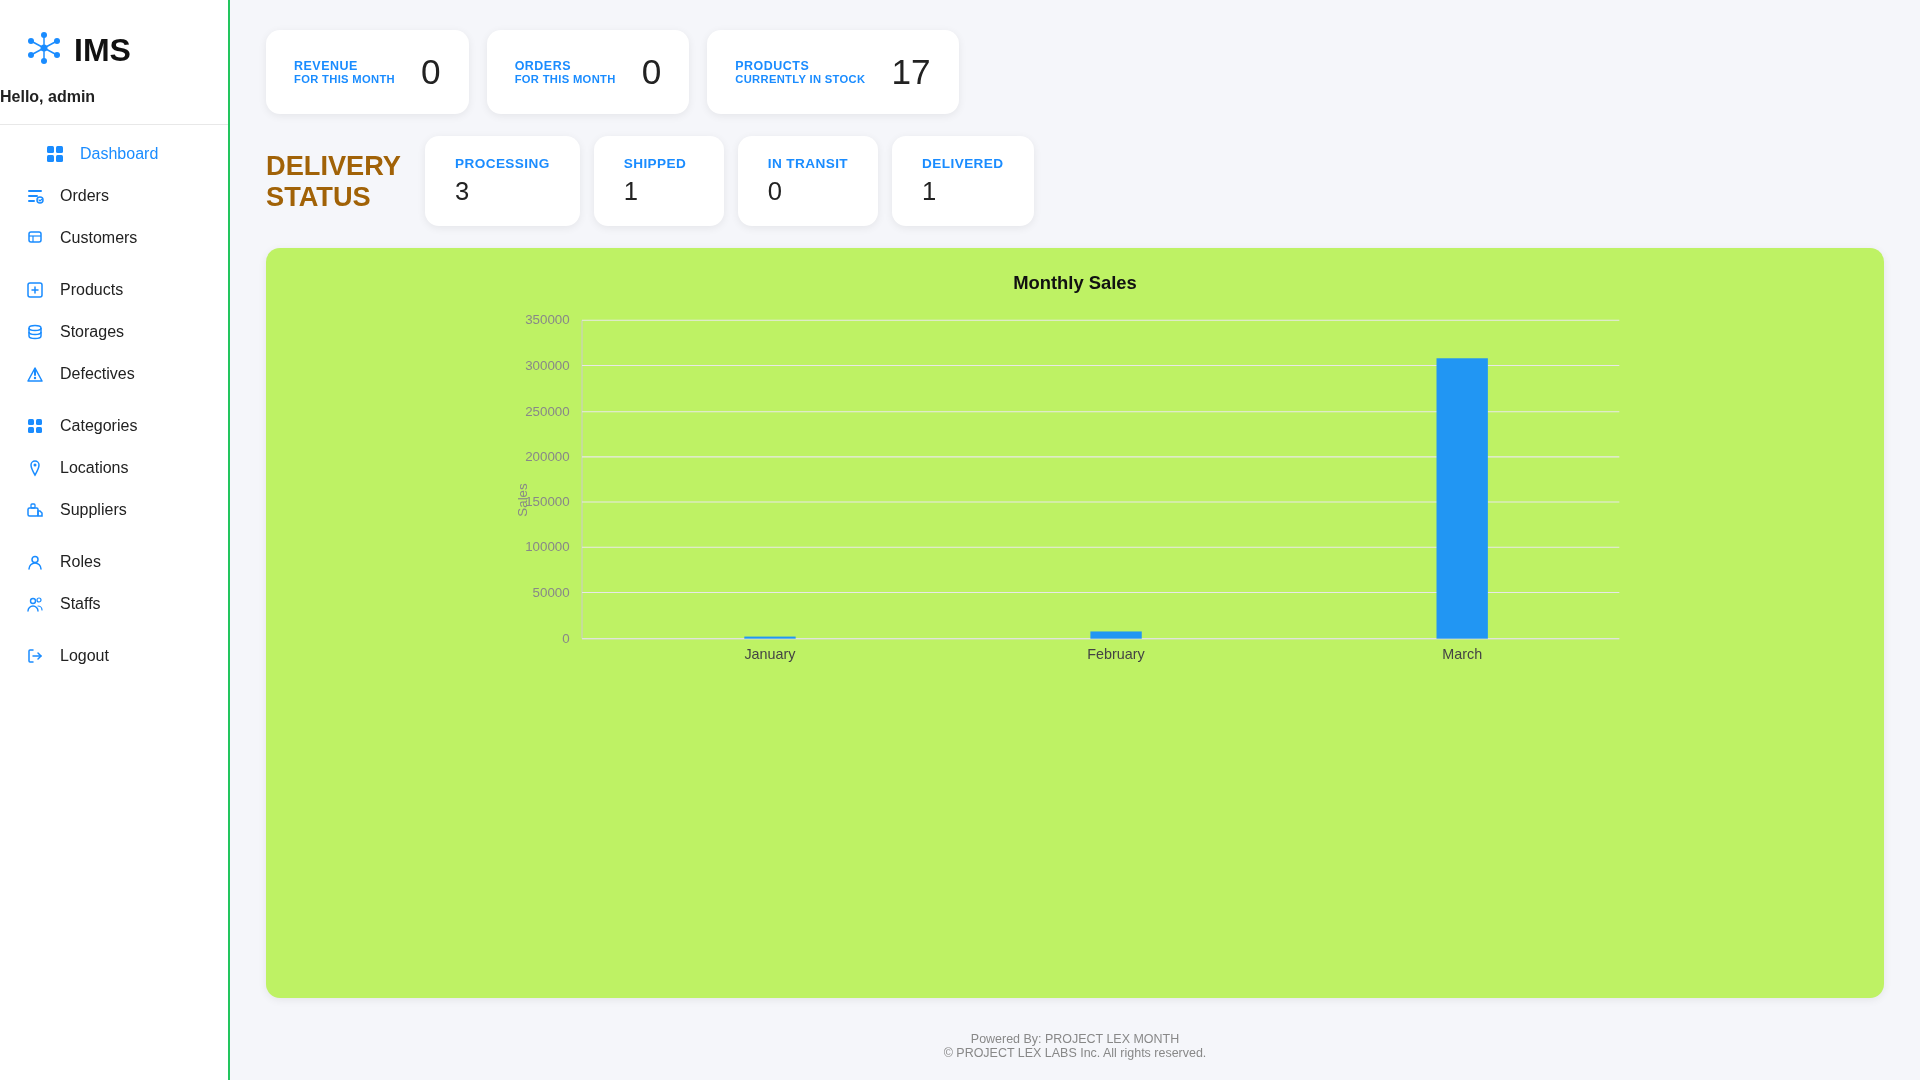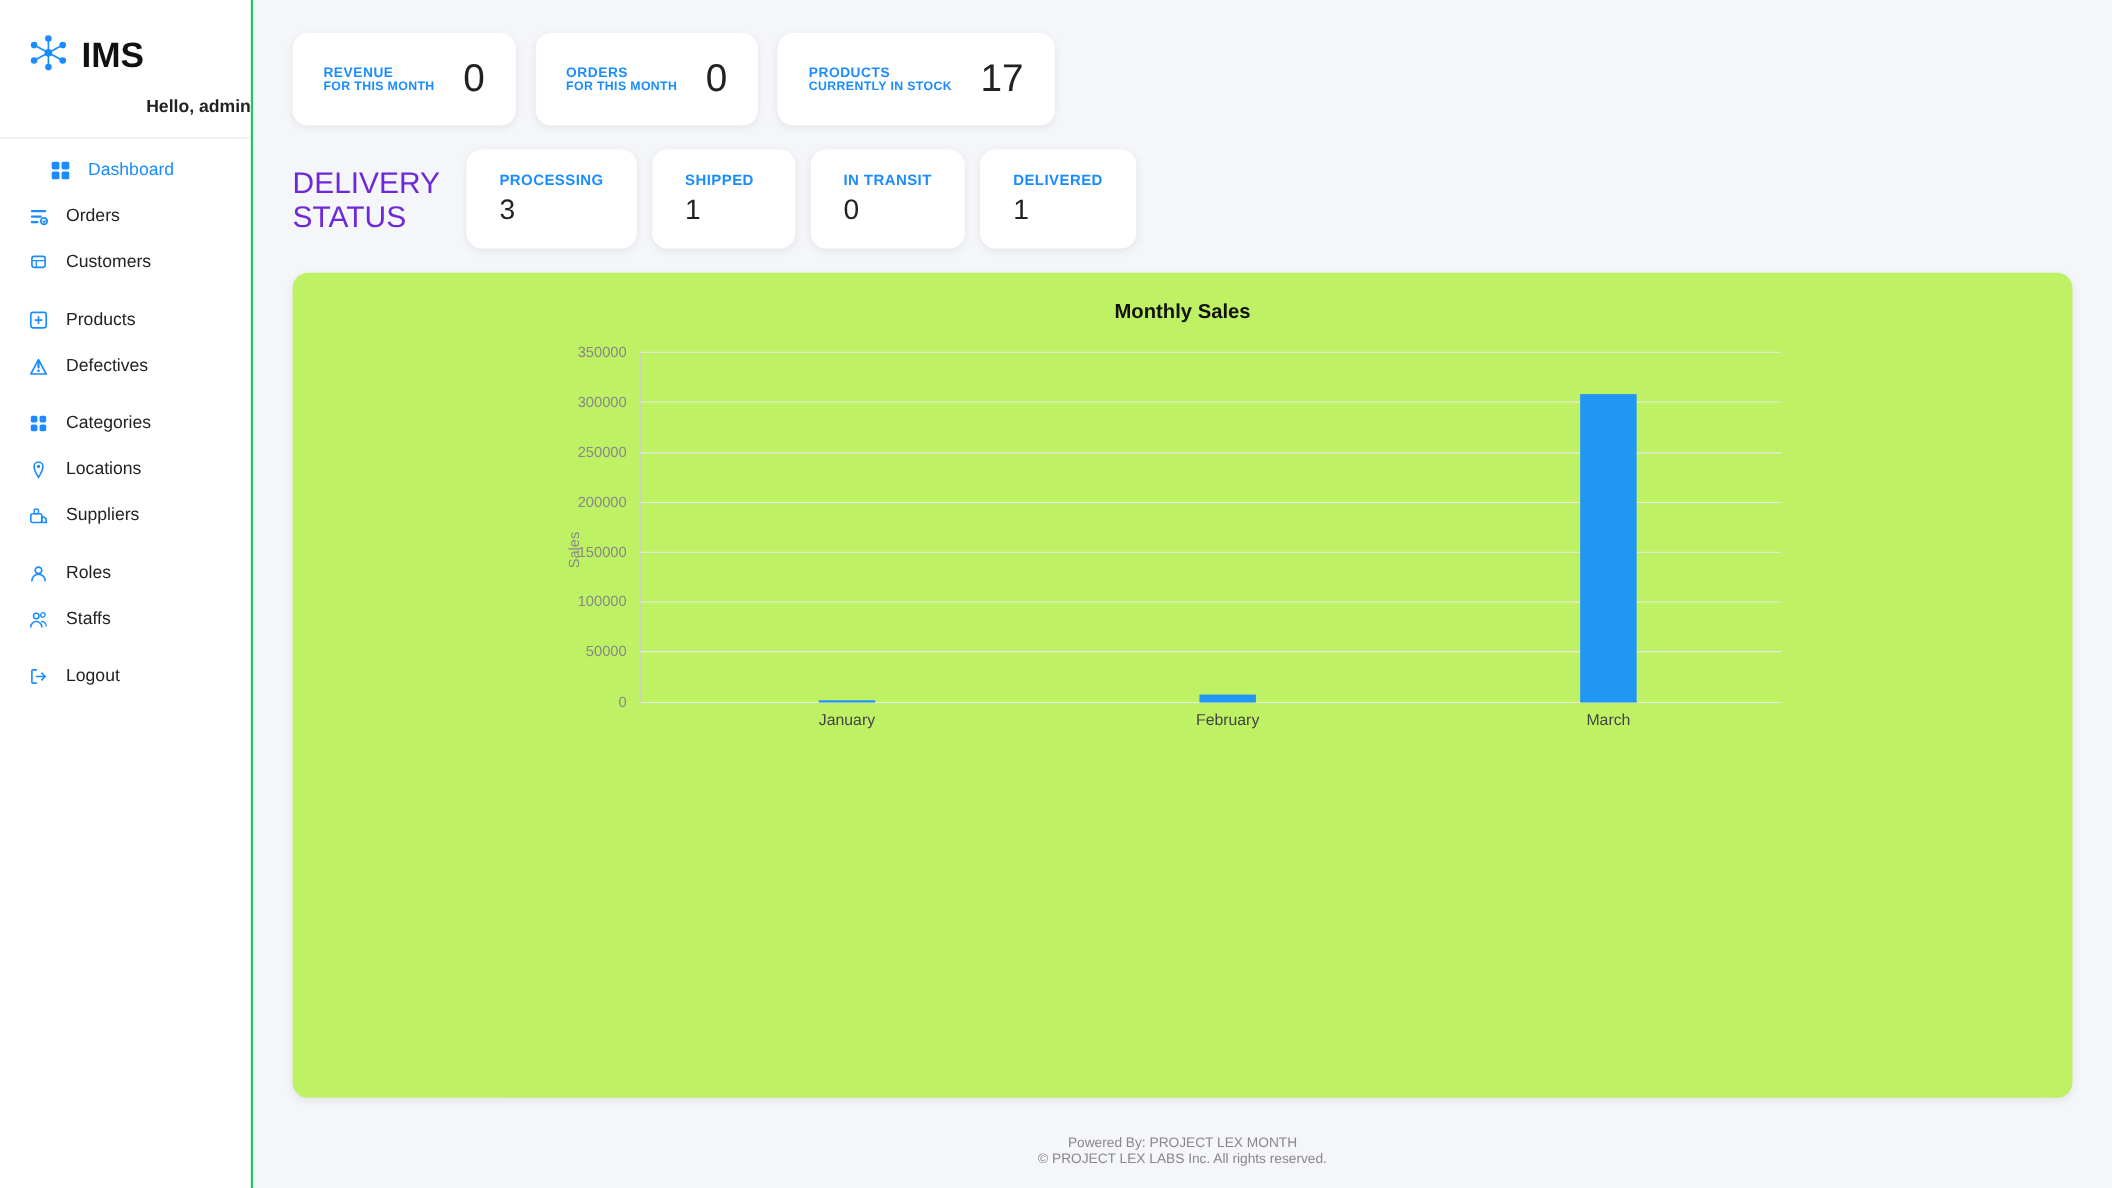--- a/index.html
+++ b/index.html
@@ -21,21 +21,21 @@
       padding: 28px 24px 10px 24px;
       gap: 10px;
     }
     .logo-icon svg { width: 40px; height: 40px; }
     .logo-text {
       font-size: 2rem;
       font-weight: 800;
       color: #111;
     }
     .sidebar-greeting {
-      text-align: right;
+      text-align: left;
       font-weight: 700;
       font-size: 1rem;
       color: #222;
       margin: 6px 0 18px 0;
     }
     .sidebar-divider {
       height: 1px;
       background: #e8e8e8;
       margin: 0 0 8px 0;
     }
@@ -113,22 +113,22 @@
       margin-bottom: 22px;
     }
     .delivery-title-box {
       display: flex;
       align-items: center;
       padding: 0 10px 0 0;
       min-width: 130px;
     }
     .delivery-title-text {
       font-size: 1.7rem;
-      font-weight: 400;
-      color: #6d28d9;
+      font-weight: 700;
+      color: #a16207;
       line-height: 1.15;
       text-transform: uppercase;
     }
     .delivery-card {
       background: #fff;
       border-radius: 14px;
       box-shadow: 0 2px 8px rgba(0,0,0,0.07);
       padding: 20px 30px;
       display: flex;
       flex-direction: column;
@@ -249,20 +249,30 @@
     <div class="nav-item">
       <span class="nav-icon">
         <svg width="18" height="18" viewBox="0 0 18 18" fill="none">
             <rect x="2" y="2" width="14" height="14" rx="2" stroke="#1a8cff" stroke-width="1.5"></rect>
             <path d="M6 9h6M9 6v6" stroke="#1a8cff" stroke-width="1.5" stroke-linecap="round"></path>
           </svg>
       </span>
       <span class="nav-label">Products</span>
     </div>
 
+    <div class="nav-item">
+      <span class="nav-icon">
+        <svg width="18" height="18" viewBox="0 0 18 18" fill="none">
+            <ellipse cx="9" cy="5" rx="6" ry="2.5" stroke="#1a8cff" stroke-width="1.5"></ellipse>
+            <path d="M3 5v4c0 1.38 2.69 2.5 6 2.5s6-1.12 6-2.5V5" stroke="#1a8cff" stroke-width="1.5"></path>
+            <path d="M3 9v4c0 1.38 2.69 2.5 6 2.5s6-1.12 6-2.5V9" stroke="#1a8cff" stroke-width="1.5"></path>
+          </svg>
+      </span>
+      <span class="nav-label">Storages</span>
+    </div>
 
     <div class="nav-item">
       <span class="nav-icon">
         <svg width="18" height="18" viewBox="0 0 18 18" fill="none">
             <circle cx="9" cy="13" r="1.2" fill="#1a8cff"></circle>
             <path d="M9 4v6" stroke="#1a8cff" stroke-width="2" stroke-linecap="round"></path>
             <path d="M2 16L9 3l7 13H2z" stroke="#1a8cff" stroke-width="1.5" stroke-linejoin="round"></path>
           </svg>
       </span>
       <span class="nav-label">Defectives</span>

